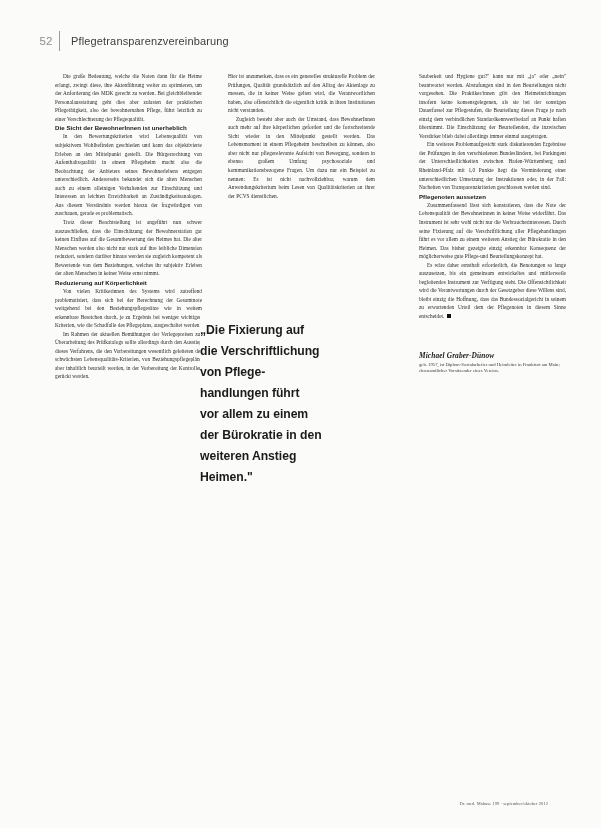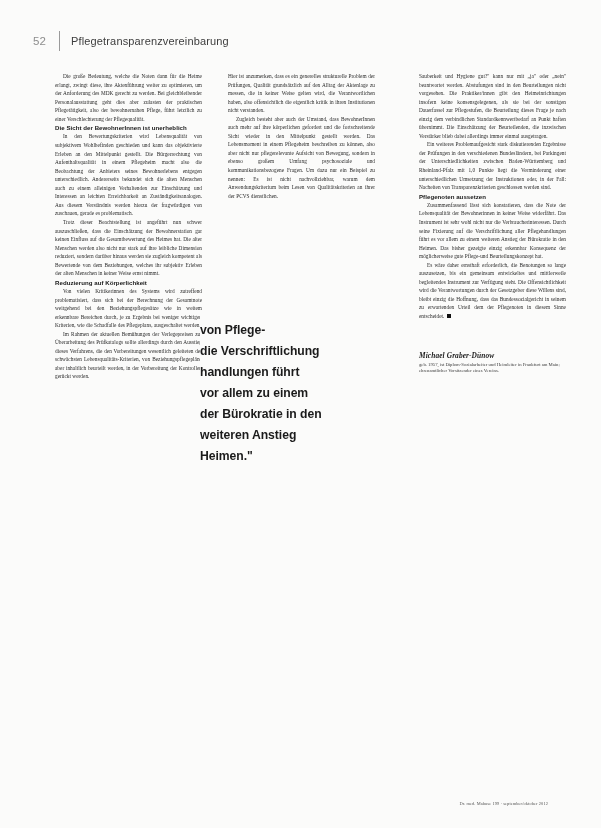--- a/index.html
+++ b/index.html
@@ -24,20 +24,21 @@
     display: flex;
     align-items: center;
     height: 22px;
   }
   .folio {
     font-family: "Liberation Sans", sans-serif;
     font-size: 11.5px;
     color: #8d8d8d;
     letter-spacing: .2px;
     width: 26px;
+    text-align: center;
   }
   .rule-vert {
     width: 1px;
     height: 20px;
     background: #9a9a9a;
     margin-right: 11px;
   }
   .runhead-title {
     font-family: "Liberation Sans", sans-serif;
     font-size: 11px;
@@ -181,22 +182,23 @@
       <p class="body">Zusammenfassend lässt sich konstatieren, dass die Note der Lebensqualität der Bewohnerinnen in keiner Weise widerfährt. Das Instrument ist sehr wohl nicht nur die Verbraucherinteressen. Durch seine Fixierung auf die Verschriftlichung aller Pflegehandlungen führt es vor allem zu einem weiteren Anstieg der Bürokratie in den Heimen. Das bisher gezeigte einzig erkennbar Konsequenz der möglicherweise gute Pflege-und Beurteilungskonzept hat.</p>
       <p class="body"><span>Es wäre daher ernsthaft erforderlich, die Benotungen so lange auszusetzen, bis ein gemeinsam entwickeltes und mittlerweile begleitendes Instrument zur Verfügung steht. Die Offensichtlichkeit wird die Verantwortungen durch der Gesetzgeber diese Willens sind, bleibt einzig die Hoffnung, dass das Bundessozialgericht in seinem zu erwartenden Urteil dem der Pflegenoten in diesem Sinne entscheidet.</span><span class="endmark"></span></p>
       <div class="gap" style="height:30px"></div>
       <p class="author-name">Michael Graber-Dünow</p>
       <p class="author-bio">geb. 1957, ist Diplom-Sozialarbeiter und Heimleiter in Frankfurt am Main; ehrenamtlicher Vorsitzender eines Vereins.</p>
     </div>
 
   </div>
 
   <blockquote class="pullquote">
+    <span>„Die Fixierung auf</span>
+    <span>die Verschriftlichung</span>
     <span>von Pflege-</span>
-    <span>die Verschriftlichung</span>
     <span>handlungen führt</span>
     <span>vor allem zu einem</span>
     <span>der Bürokratie in den</span>
     <span>weiteren Anstieg</span>
     <span>Heimen."</span>
   </blockquote>
 
   <div class="footer">Dr. med. Mabuse 199 · september/oktober 2012</div>
 
 </div>

